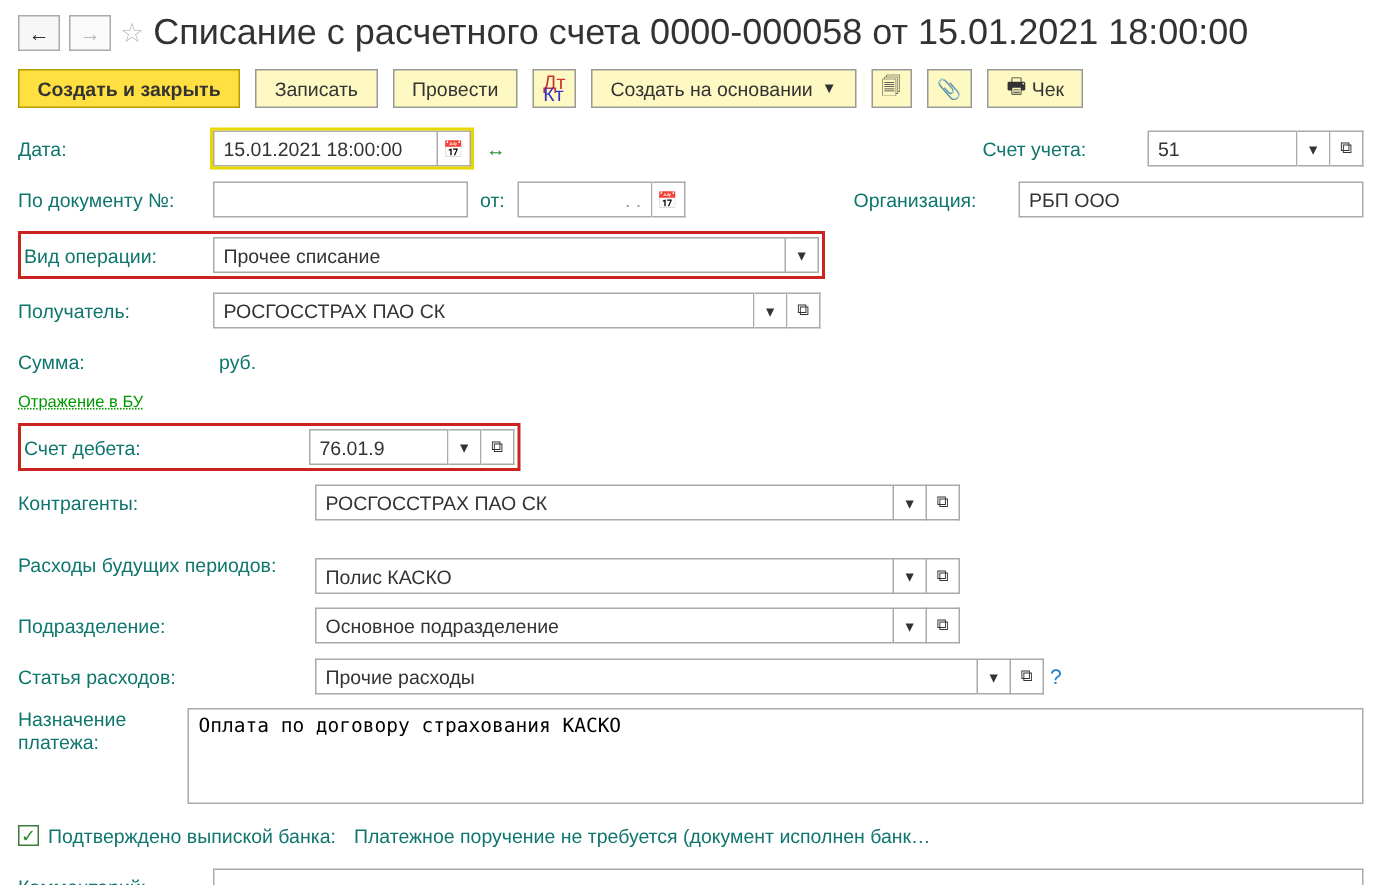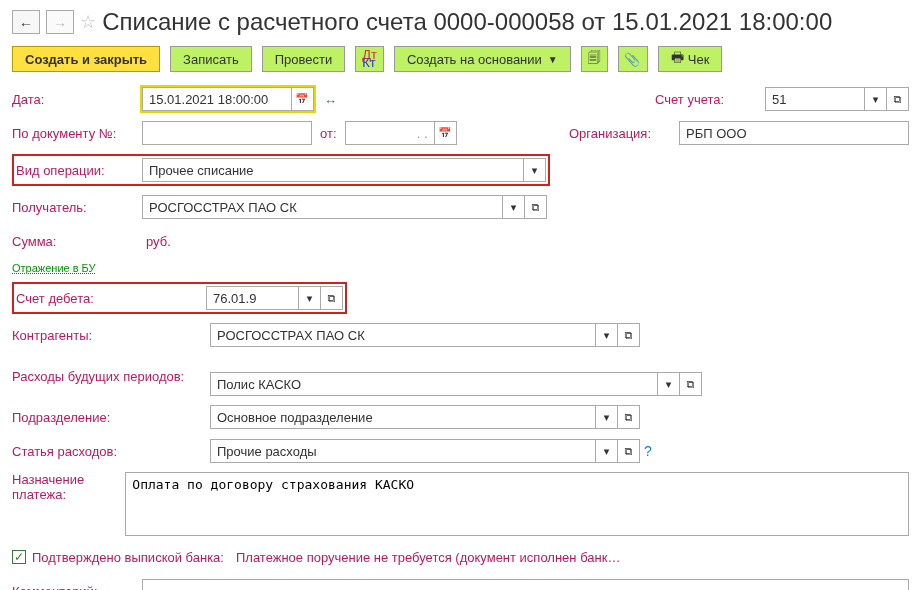--- a/index.html
+++ b/index.html
@@ -15,28 +15,28 @@
   .nav-btn {
     width: 28px; height: 24px; border: 1px solid #aaa; background: #f7f7f7;
     display: flex; align-items: center; justify-content: center; cursor: pointer;
     font-size: 14px;
   }
   .nav-btn.disabled { color: #bbb; background: #fafafa; }
   .star { color: #bbb; font-size: 18px; }
   .title { font-size: 24px; color: #333; }
   .toolbar { display: flex; gap: 10px; align-items: center; margin-bottom: 14px; }
   .btn {
-    border: 1px solid #999; background: #bef264; padding: 4px 12px; height: 26px;
+    border: 1px solid #999; background: #fef9c3; padding: 4px 12px; height: 26px;
     display: flex; align-items: center; cursor: pointer; font-size: 13px;
   }
   .btn.primary { background: #ffe040; border-color: #b59b00; font-weight: bold; }
   .btn.icon-only { padding: 4px 6px; }
   .btn .caret { margin-left: 6px; font-size: 10px; }
   .form-row { display: flex; align-items: center; margin-bottom: 8px; min-height: 26px; }
-  .label { font-size: 13px; color: #be185d; }
+  .label { font-size: 13px; color: #0f766e; }
   .input {
     border: 1px solid #aaa; background: #fff; height: 24px; padding: 2px 6px;
     font-size: 13px; display: flex; align-items: center;
   }
   .input.right { justify-content: flex-end; }
   .input-group { display: flex; align-items: stretch; }
   .input-group .addon {
     border: 1px solid #aaa; border-left: none; width: 22px; background: #fff;
     display: flex; align-items: center; justify-content: center; font-size: 11px; cursor: pointer;
   }
@@ -193,21 +193,21 @@
         <span>▾</span>
       </div>
     <div class="addon">
         <span>⧉</span>
       </div>
   </div>
 </div>
 
 <div class="form-row">
   <div class="label" style="width:198px;">Расходы будущих периодов:</div>
-  <div class="input-group" style="width:492px;margin-top:16px;">
+  <div class="input-group" style="width:430px;margin-top:16px;">
     <div class="input" style="flex:1;">Полис КАСКО</div>
     <div class="addon">
         <span>▾</span>
       </div>
     <div class="addon">
         <span>⧉</span>
       </div>
   </div>
 </div>
 
@@ -219,21 +219,21 @@
         <span>▾</span>
       </div>
     <div class="addon">
         <span>⧉</span>
       </div>
   </div>
 </div>
 
 <div class="form-row">
   <div class="label" style="width:198px;">Статья расходов:</div>
-  <div class="input-group" style="width:430px;text-align:right;">
+  <div class="input-group" style="width:486px;text-align:right;">
     <div class="input" style="flex:1;">Прочие расходы</div>
     <div class="addon">
         <span>▾</span>
       </div>
     <div class="addon">
         <span>⧉</span>
       </div>
   </div>
   <span class="help">?</span>
 </div>

